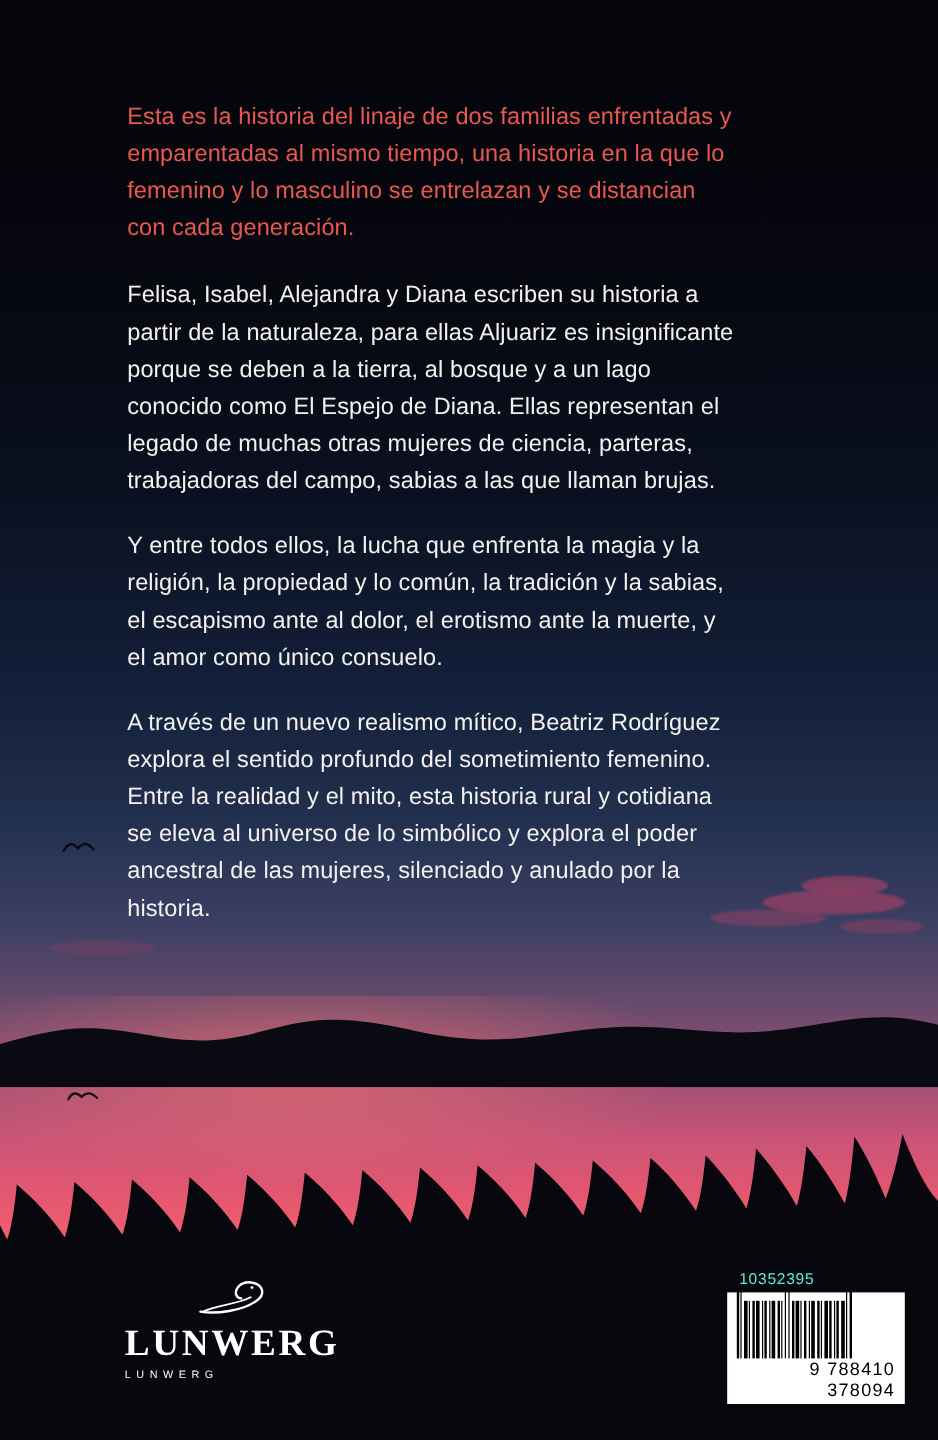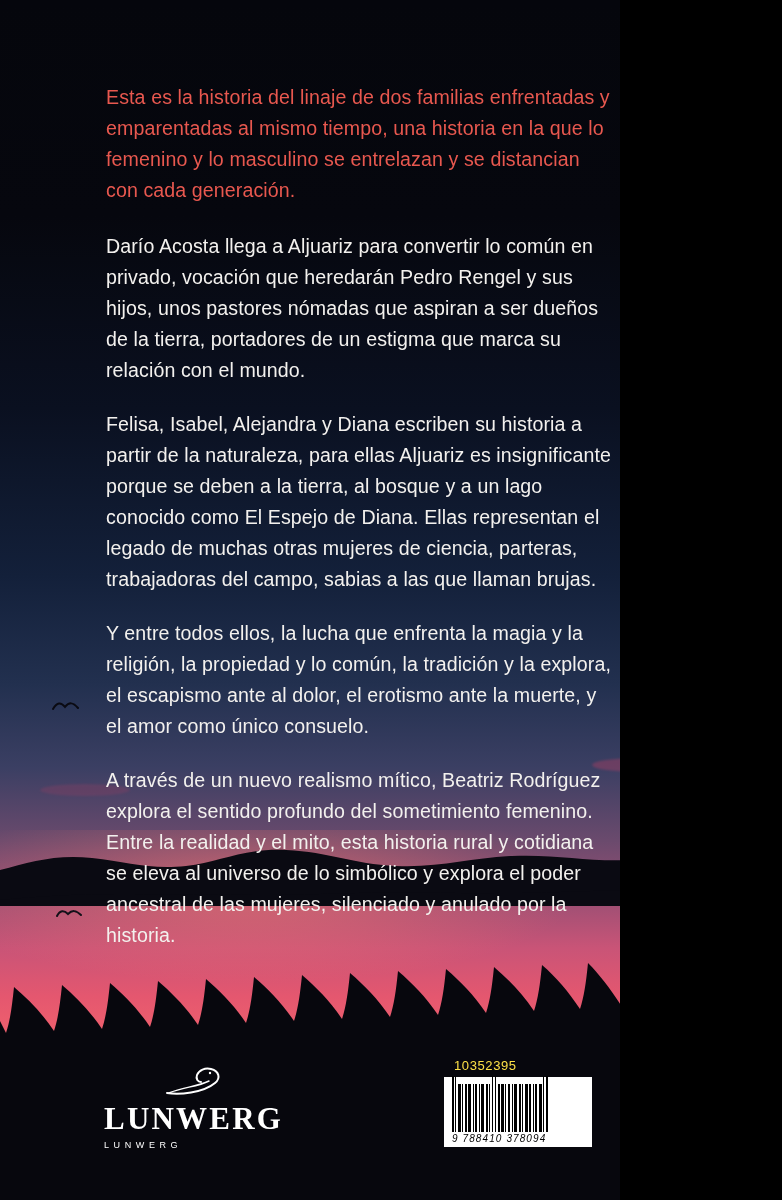--- a/index.html
+++ b/index.html
@@ -5,21 +5,21 @@
   html, body {
     margin: 0;
     padding: 0;
     background: #000;
   }
   body {
     font-family: "Liberation Sans", sans-serif;
   }
   .page {
     position: relative;
-    width: 620px;
+    width: 782px;
     height: 1200px;
     overflow: hidden;
     background: #07080e;
   }
 
   
   .sky {
     position: absolute;
     left: 0; top: 0;
     width: 782px;
@@ -126,21 +126,21 @@
   }
 
   .isbn-block {
     position: absolute;
     right: 28px;
     top: 1058px;
     z-index: 8;
     text-align: left;
   }
   .isbn-code {
-    color: #fde047;
+    color: #5eead4;
     font-size: 13px;
     letter-spacing: 0.6px;
     margin: 0 0 4px 10px;
     font-family: "Liberation Sans", sans-serif;
   }
   .barcode {
     background: #ffffff;
     padding: 7px 8px 3px 8px;
     width: 132px;
     box-sizing: content-box;
@@ -152,26 +152,25 @@
     gap: 0;
   }
   .bars i {
     display: block;
     background: #000;
     height: 100%;
   }
   .bars i.tall { height: 56px; }
   .barnum {
     color: #000;
-    font-size: 10px;
+    font-size: 15px;
     letter-spacing: 1.1px;
-    text-align: left;
+    text-align: right;
     margin-top: 1px;
     font-family: "Liberation Sans", sans-serif;
-    font-style: italic;
   }
 </style>
 </head>
 <body>
 
 <div class="page">
 
   <div class="sky"></div>
   <div class="sky-glow"></div>
 
@@ -183,23 +182,22 @@
 
   <svg class="bird" style="left:52px; top:700px;" width="28" height="14" viewBox="0 0 28 14">
     <path d="M1 9 C5 2, 9 2, 13 7 C17 2, 21 2, 26 8" stroke="#0a0a12" stroke-width="2" fill="none" stroke-linecap="round"></path>
   </svg>
   <svg class="bird" style="left:56px; top:908px;" width="26" height="13" viewBox="0 0 26 13">
     <path d="M1 8 C4 2, 8 2, 12 6 C16 2, 20 2, 25 7" stroke="#121018" stroke-width="2" fill="none" stroke-linecap="round"></path>
   </svg>
 
   <div class="copy">
     <p class="para lead">Esta es la historia del linaje de dos familias enfrentadas y emparentadas al mismo tiempo, una historia en la que lo femenino y lo masculino se entrelazan y se distancian con cada generación.</p>
-    <p class="para">Darío Acosta llega a Aljuariz para convertir lo común en privado, vocación que heredarán Pedro Rengel y sus hijos, unos pastores nómadas que aspiran a ser dueños de la tierra, portadores de un estigma que marca su relación con el mundo.</p>
     <p class="para">Felisa, Isabel, Alejandra y Diana escriben su historia a partir de la naturaleza, para ellas Aljuariz es insignificante porque se deben a la tierra, al bosque y a un lago conocido como El Espejo de Diana. Ellas representan el legado de muchas otras mujeres de ciencia, parteras, trabajadoras del campo, sabias a las que llaman brujas.</p>
-    <p class="para">Y entre todos ellos, la lucha que enfrenta la magia y la religión, la propiedad y lo común, la tradición y la explora, el escapismo ante al dolor, el erotismo ante la muerte, y el amor como único consuelo.</p>
+    <p class="para">Y entre todos ellos, la lucha que enfrenta la magia y la religión, la propiedad y lo común, la tradición y la sabias, el escapismo ante al dolor, el erotismo ante la muerte, y el amor como único consuelo.</p>
     <p class="para">A través de un nuevo realismo mítico, Beatriz Rodríguez explora el sentido profundo del sometimiento femenino. Entre la realidad y el mito, esta historia rural y cotidiana se eleva al universo de lo simbólico y explora el poder ancestral de las mujeres, silenciado y anulado por la historia.</p>
   </div>
 
   <svg class="hills" viewBox="0 0 782 70" preserveAspectRatio="none">
     <path d="M0,70 L0,34 C30,26 56,18 92,22 C128,26 150,34 186,30 C220,26 244,12 286,14 C330,16 352,28 396,30 C440,32 470,22 512,20 C556,18 588,26 630,24 C672,22 706,10 744,12 C762,13 772,16 782,18 L782,70 Z" fill="#0a0a12"></path>
   </svg>
 
   <svg class="shore" viewBox="0 0 782 40" preserveAspectRatio="none">
     <path d="M0,0 L782,0 L782,9 C700,13 640,9 560,12 C470,15 400,11 320,14 C240,17 150,12 70,15 C44,16 20,18 0,20 Z" fill="#0a0a12"></path>
   </svg>

